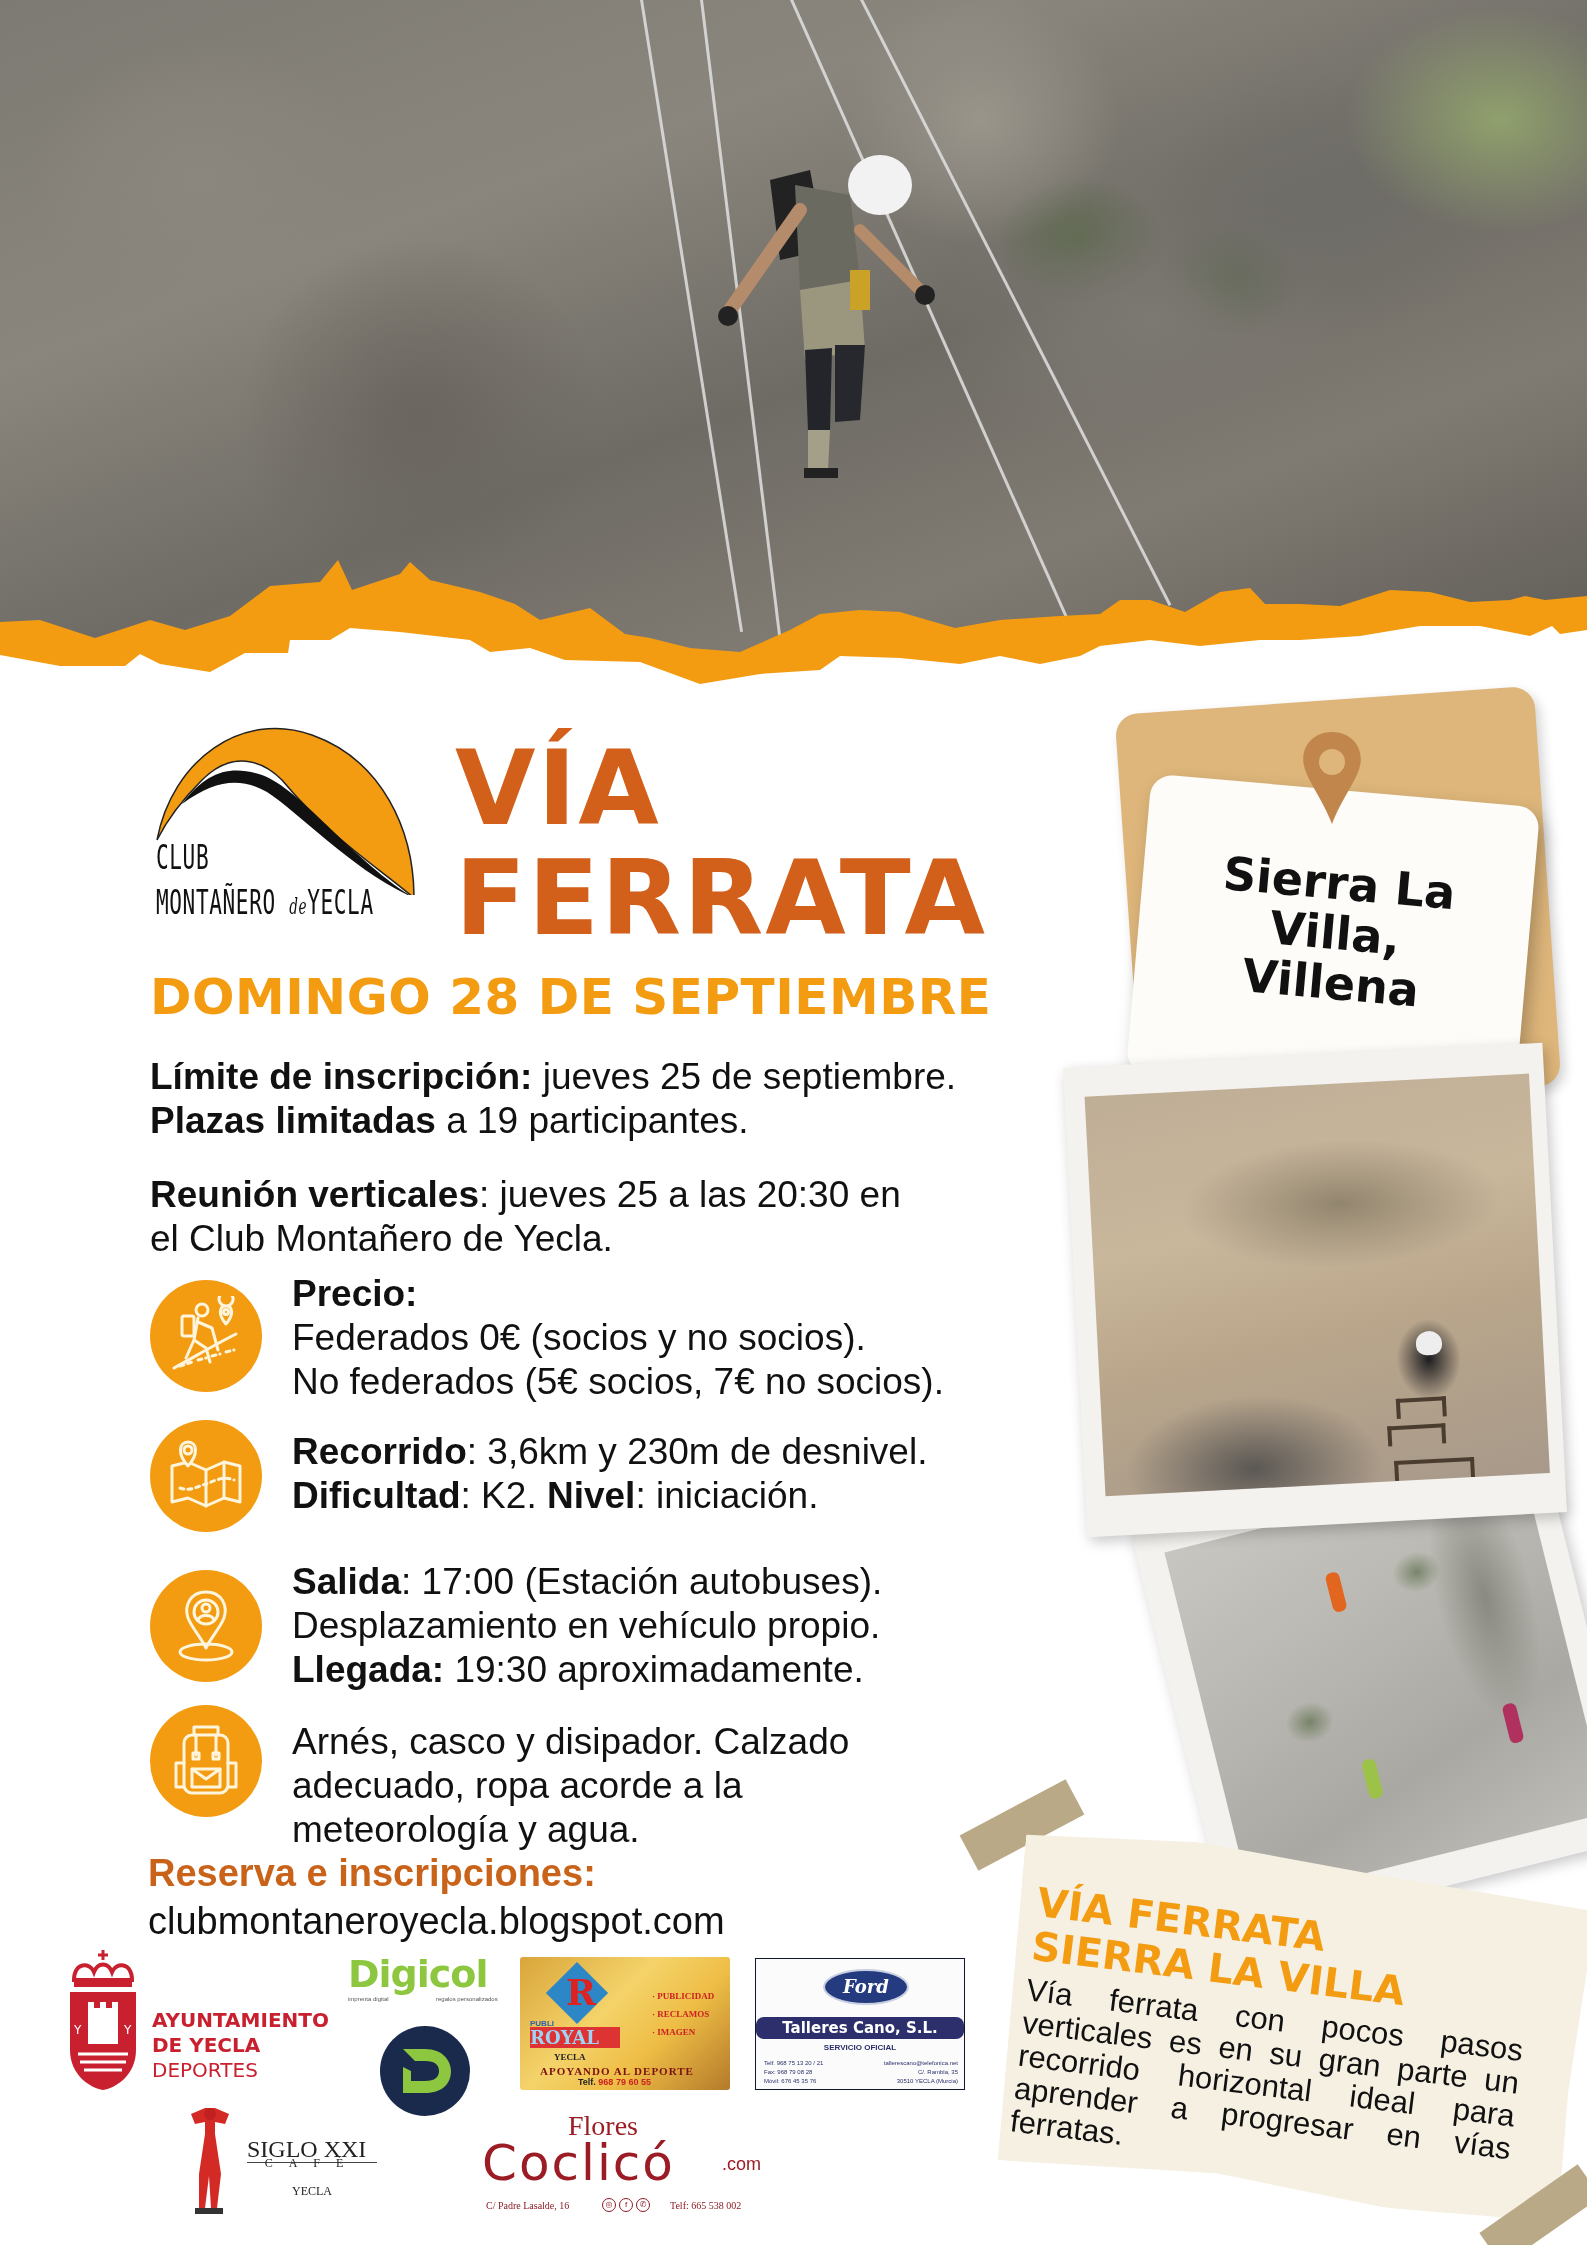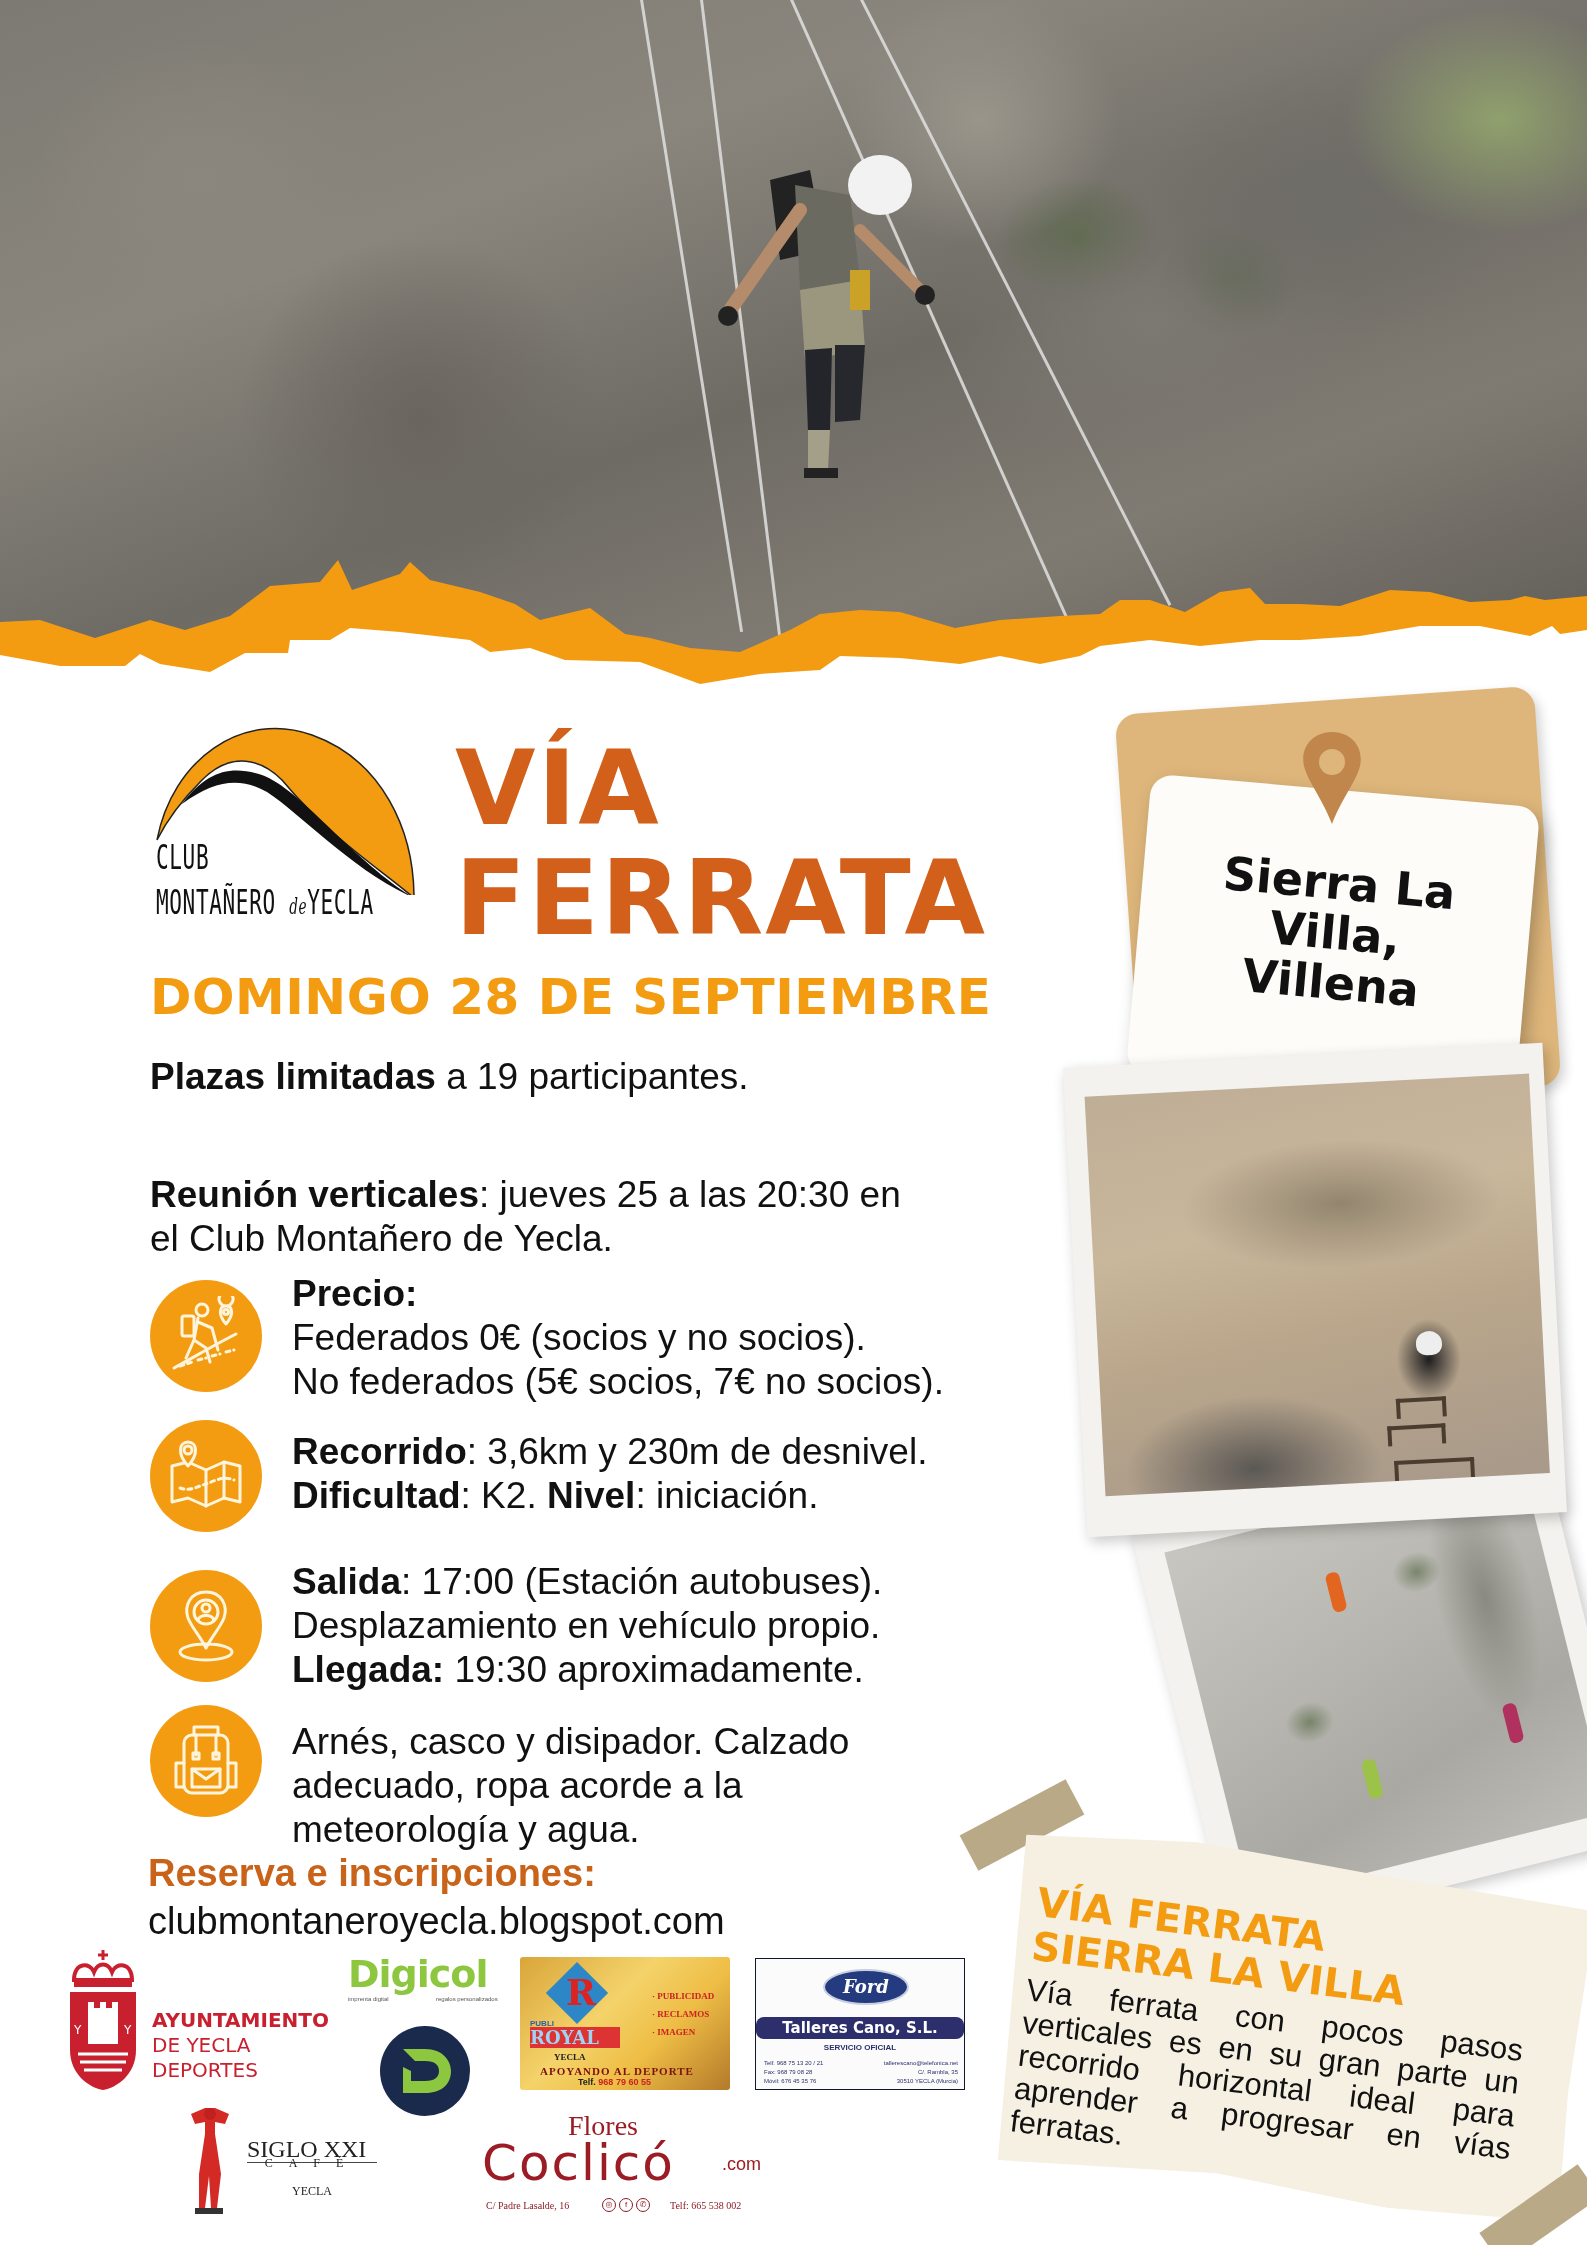--- a/index.html
+++ b/index.html
@@ -98,21 +98,21 @@
   .note-body { margin-top: 6px; font-family: "Liberation Sans", sans-serif; font-size: 31px; line-height: 33px; color: #111; text-align: justify; }
   .tape { position: absolute; background: #b5a481; opacity: 0.95; }
   .tape1 { left: 962px; top: 1805px; width: 120px; height: 40px; transform: rotate(-28deg); }
   .tape2 { left: 1480px; top: 2195px; width: 120px; height: 40px; transform: rotate(-35deg); }
 
   
   .ayto { position: absolute; left: 66px; top: 1950px; width: 280px; height: 140px; }
   .ayto .shield { position: absolute; left: 0; top: 0; width: 74px; height: 140px; }
   .ayto .t { position: absolute; left: 86px; font-family: "DejaVu Sans", sans-serif; color: #c8202f; font-size: 20px; white-space: nowrap; }
   .ayto .t1 { top: 58px; font-weight: bold; }
-  .ayto .t2 { top: 83px; font-weight: normal; }
+  .ayto .t2 { top: 83px; font-weight: bold; }
   .ayto .t3 { top: 108px; }
 
   .digicol { position: absolute; left: 348px; top: 1958px; width: 160px; height: 50px; }
   .digicol .word { position: absolute; left: 0; top: -6px; font-family: "DejaVu Sans", sans-serif; font-weight: bold; font-size: 38px; color: #8dc63f; letter-spacing: -1px; }
   .digicol .sub { position: absolute; top: 38px; font-size: 6px; color: #555; white-space: nowrap; }
   .digi-d { position: absolute; left: 380px; top: 2026px; width: 90px; height: 90px; border-radius: 50%; background: #1a2a4d; display: flex; align-items: center; justify-content: center; }
 
   .royal { position: absolute; left: 520px; top: 1957px; width: 210px; height: 133px; background: linear-gradient(135deg, #d9a53a 0%, #f4d36a 40%, #eebd45 65%, #b37a2a 100%); border-radius: 3px; }
   .royal .diamond { position: absolute; left: 35px; top: 14px; width: 44px; height: 44px; background: #2d86c6; transform: rotate(45deg); }
   .royal .rr { position: absolute; left: 46px; top: 14px; font-family: "DejaVu Serif", serif; font-weight: bold; font-size: 36px; color: #d22; }
@@ -189,20 +189,21 @@
 </div>
 
 <div class="title">
   <div class="t1">VÍA</div>
   <div class="t2">FERRATA</div>
 </div>
 
 <div class="date">DOMINGO 28 DE SEPTIEMBRE</div>
 
 <div class="txt info1">
+  <div><b>Límite de inscripción:</b><span> jueves 25 de septiembre.</span></div>
   <div><b>Plazas limitadas</b><span> a 19 participantes.</span></div>
 </div>
 <div class="txt info2">
   <div><b>Reunión verticales</b><span>: jueves 25 a las 20:30 en</span></div>
   <div>el Club Montañero de Yecla.</div>
 </div>
 
 <div class="row row1">
   <div class="badge">
     <svg width="80" height="80" viewBox="0 0 80 80" fill="none" stroke="#fff5dc" stroke-width="3" stroke-linecap="round" stroke-linejoin="round">

